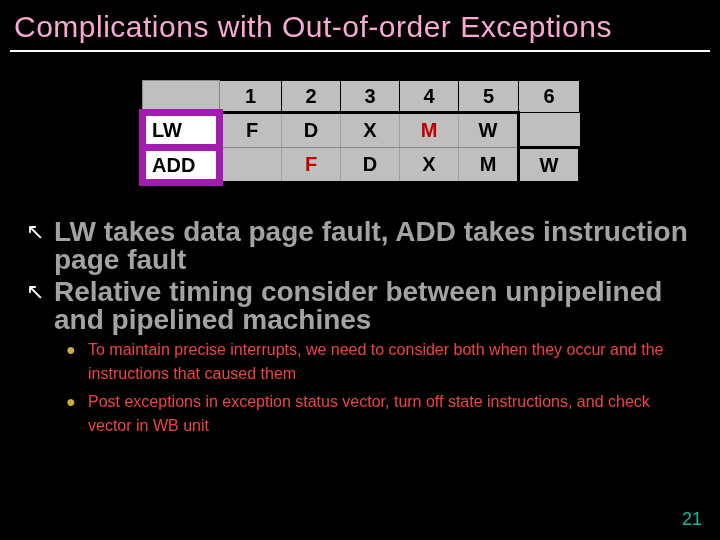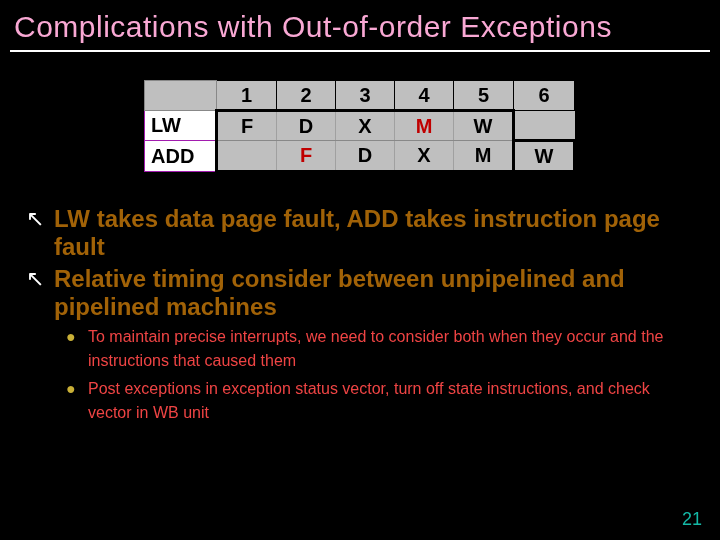--- a/index.html
+++ b/index.html
@@ -51,21 +51,21 @@
   table.pipe .hdr {
     background: #bfbfbf;
     color: #000;
     border: 1px solid #000;
   }
   table.pipe .label {
     background: #fff;
     color: #000;
     text-align: left;
     padding-left: 6px;
-    border: 1px solid #a21caf;
+    border: 7px solid #a21caf;
     width: 64px;
   }
   table.pipe .cell {
     background: #bfbfbf;
     color: #000;
     border-top: 1px solid #888;
     border-bottom: 1px solid #888;
   }
   table.pipe .red {
     color: #c00000;
@@ -94,25 +94,25 @@
     margin-bottom: 4px;
   }
   .b1 .mark {
     flex: 0 0 28px;
     font-size: 22px;
     line-height: 28px;
     color: #fff;
     font-family: "Times New Roman", serif;
   }
   .b1 .txt {
-    font-size: 24px;
+    font-size: 28px;
     line-height: 28px;
     font-family: Tahoma, Verdana, sans-serif;
     font-weight: bold;
-    color: #a16207;
+    color: #a3a3a3;
   }
   .b2 {
     display: flex;
     align-items: flex-start;
     margin: 4px 0 0 40px;
   }
   .b2 .dot {
     flex: 0 0 22px;
     font-size: 16px;
     line-height: 24px;

